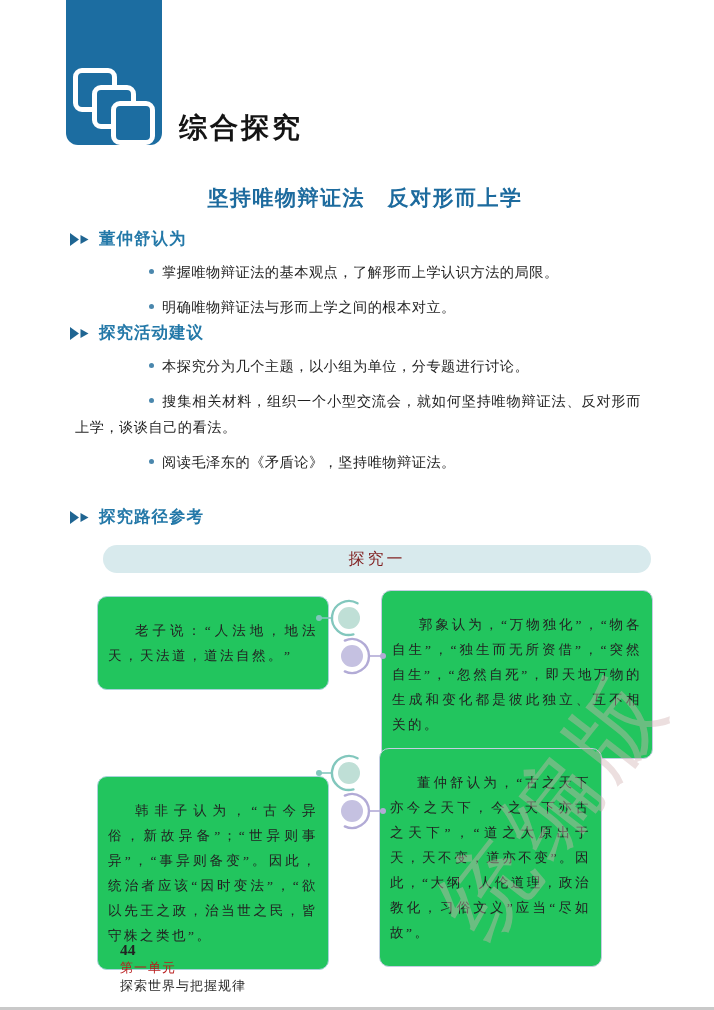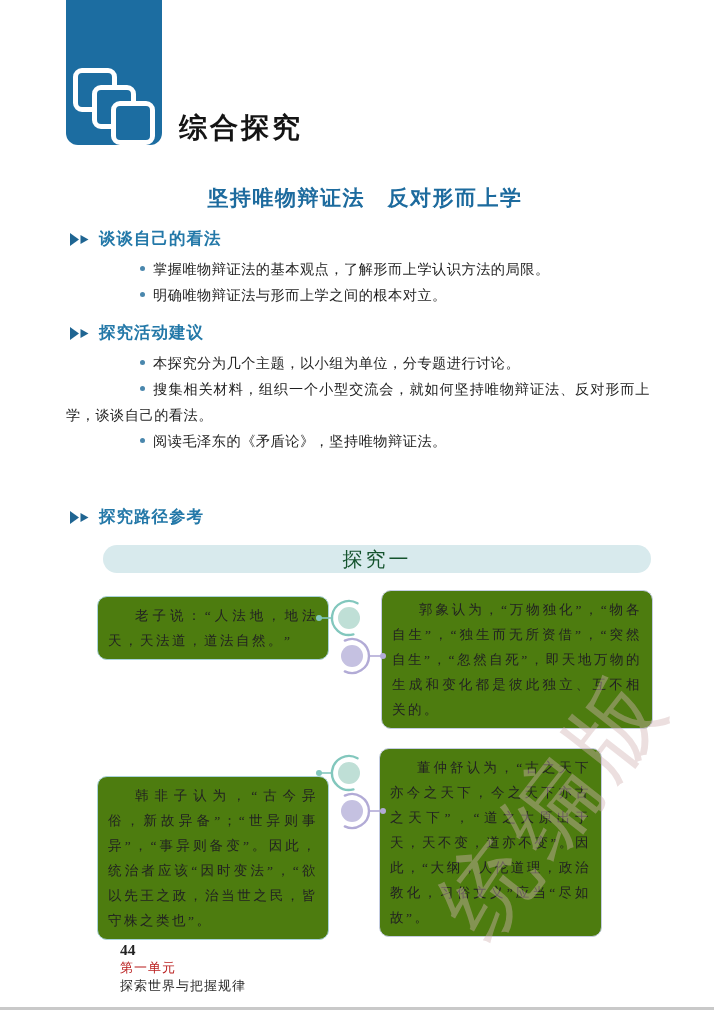--- a/index.html
+++ b/index.html
@@ -34,38 +34,38 @@
   .sec-goals{top:228px;}
   .sec-suggestions{top:322px;}
   .sec-paths{top:506px;}
   .sec-head{display:flex;align-items:center;gap:9px;margin:0 0 6px 4px;}
   .arrow-icon{flex:0 0 auto;display:block;}
   .sec-title{
     font-family:"Liberation Sans","DejaVu Sans",sans-serif;
     font-size:16.5px;font-weight:700;color:#2378a8;letter-spacing:1px;
   }
   .bullet{
-    margin:0;text-indent:74px;font-size:14.2px;line-height:26px;
+    margin:9px;text-indent:74px;font-size:14.2px;line-height:26px;
     letter-spacing:0.5px;text-align:justify;
   }
   .dot{
     display:inline-block;width:5px;height:5px;border-radius:50%;
     background:#4a87ad;vertical-align:3px;margin-right:8px;
   }
   
   .banner{
     position:absolute;left:103px;top:545px;width:548px;height:28px;
     background:#d8eaed;border-radius:14px;
     display:flex;align-items:center;justify-content:center;
   }
-  .banner span{font-size:20px;color:#14532d;letter-spacing:3px;}
+  .banner span{font-size:16px;color:#7f1d1d;letter-spacing:3px;}
   
   .qbox{
-    position:absolute;box-sizing:border-box;border-radius:10px;background:#4d7c0f;
-    padding:6px 10px;font-size:13.5px;line-height:25px;letter-spacing:2.5px;
+    position:absolute;box-sizing:border-box;border-radius:10px;background:#22c55e;
+    padding:21px 10px;font-size:13.5px;line-height:25px;letter-spacing:2.5px;
     text-align:justify;color:#222222;
   }
   .qbox p{margin:0;text-indent:2em;}
   .qbox-left{border:1.5px solid #a9d3da;}
   .qbox-right{border:1.5px solid #c5cde2;}
   .qbox-laozi{left:97px;top:596px;width:232px;min-height:52px;}
   .qbox-guoxiang{left:381px;top:590px;width:272px;min-height:138px;}
   .qbox-hanfeizi{left:97px;top:776px;width:232px;min-height:120px;}
   .qbox-dongzhongshu{left:379px;top:748px;width:223px;min-height:150px;}
   
@@ -102,21 +102,21 @@
   <h1 class="badge-title">综合探究</h1>
 
   <h2 class="main-title">坚持唯物辩证法　反对形而上学</h2>
 
   <section class="sec sec-goals">
     <div class="sec-head">
       <svg class="arrow-icon" width="20" height="15" viewBox="0 0 20 15">
         <polygon points="0,1 9,7.5 0,14" fill="#1f6592"></polygon>
         <polygon points="10.5,3 18.5,7.5 10.5,12" fill="#1f6592"></polygon>
       </svg>
-      <span class="sec-title">谈谈自己的看法</span>
+      <span class="sec-title">董仲舒认为</span>
     </div>
     <p class="bullet"><span class="dot"></span><span>掌握唯物辩证法的基本观点，了解形而上学认识方法的局限。</span></p>
     <p class="bullet"><span class="dot"></span><span>明确唯物辩证法与形而上学之间的根本对立。</span></p>
   </section>
 
   <section class="sec sec-suggestions">
     <div class="sec-head">
       <svg class="arrow-icon" width="20" height="15" viewBox="0 0 20 15">
         <polygon points="0,1 9,7.5 0,14" fill="#1f6592"></polygon>
         <polygon points="10.5,3 18.5,7.5 10.5,12" fill="#1f6592"></polygon>

